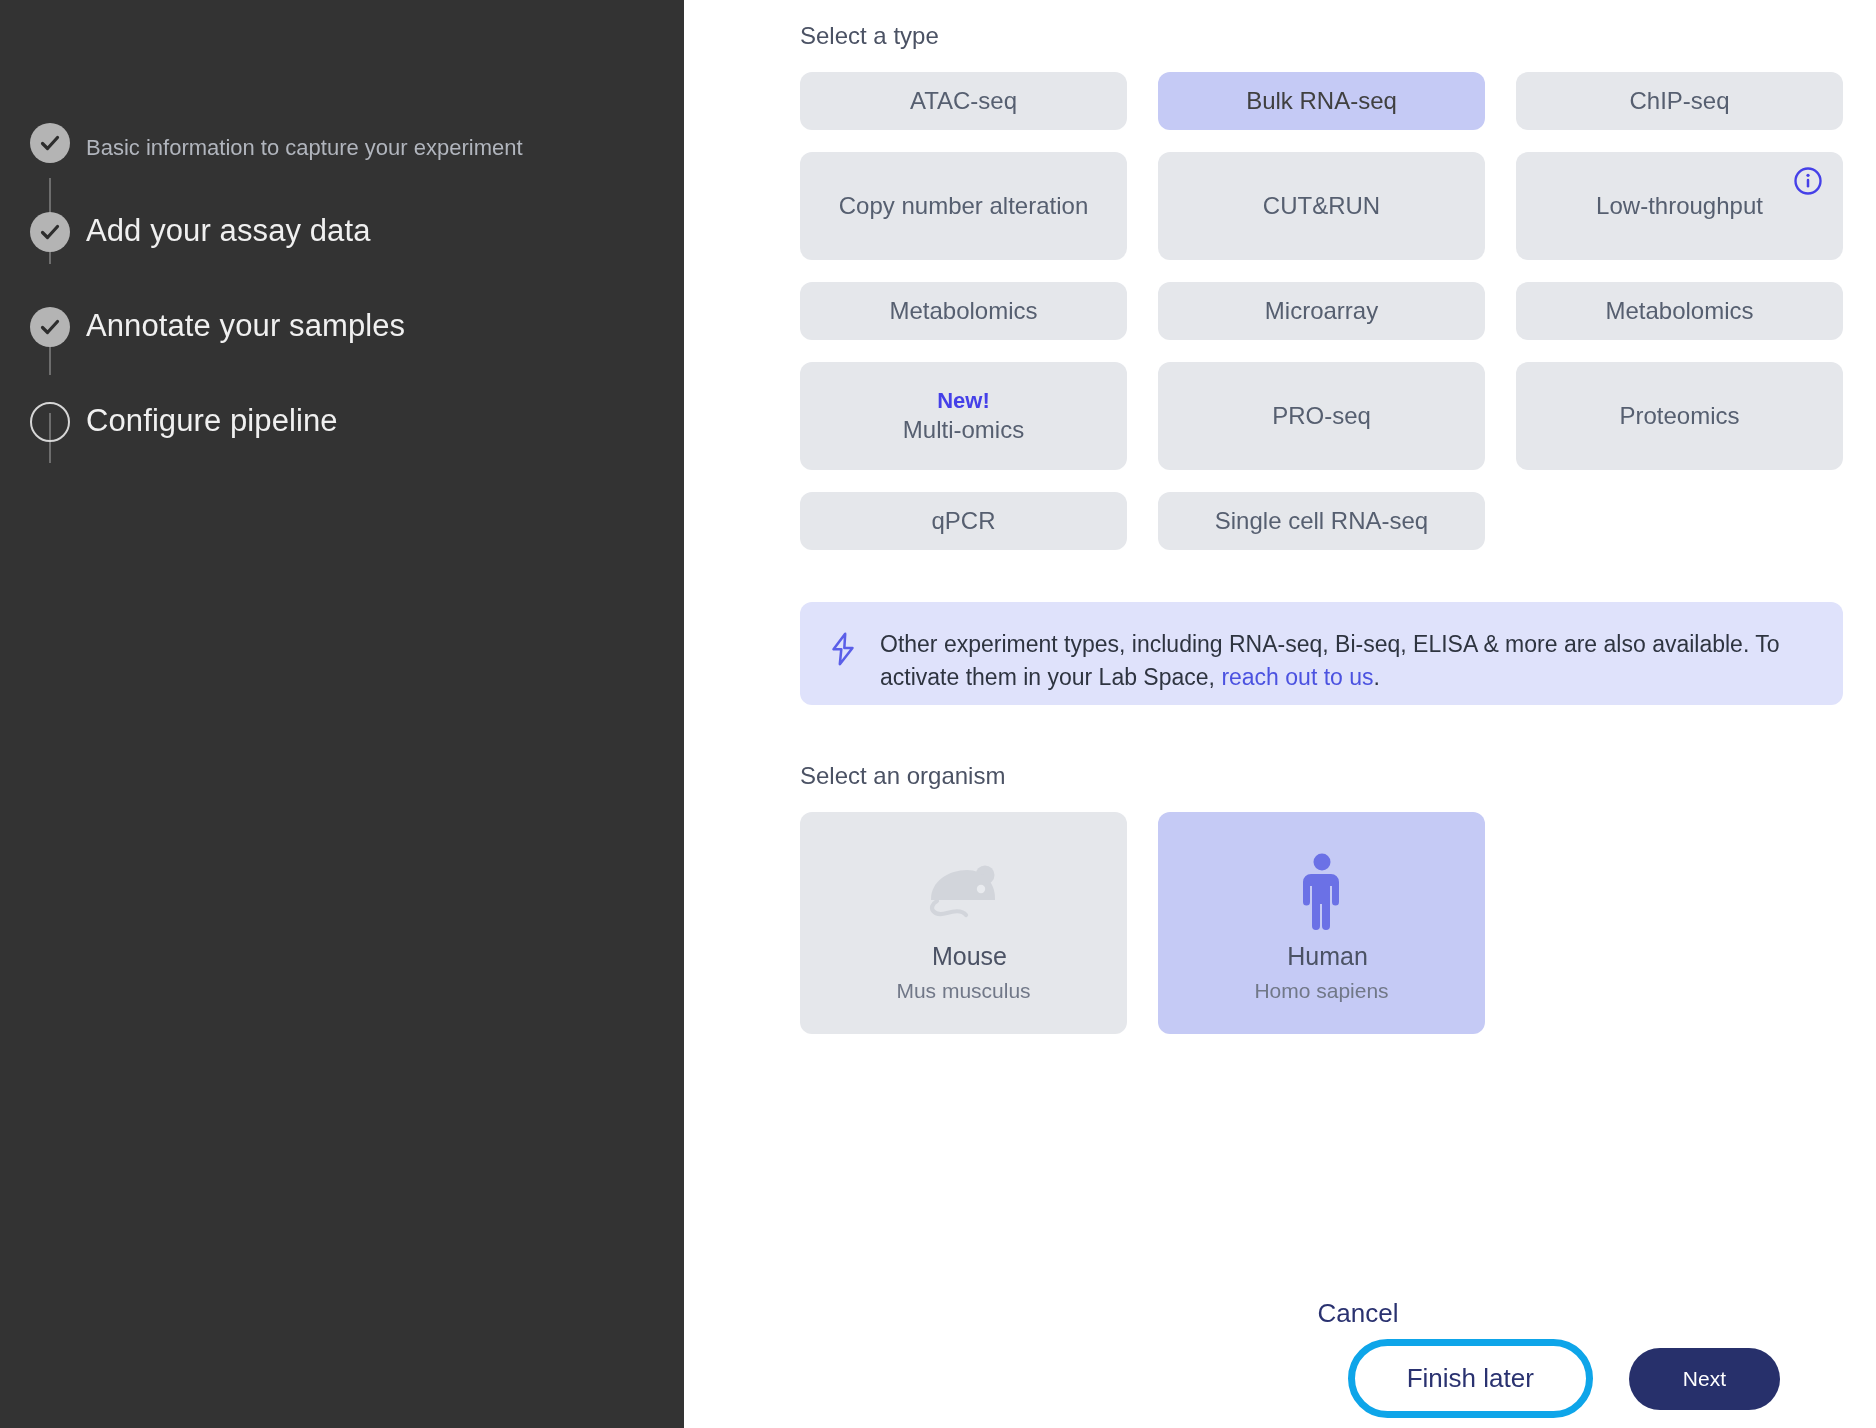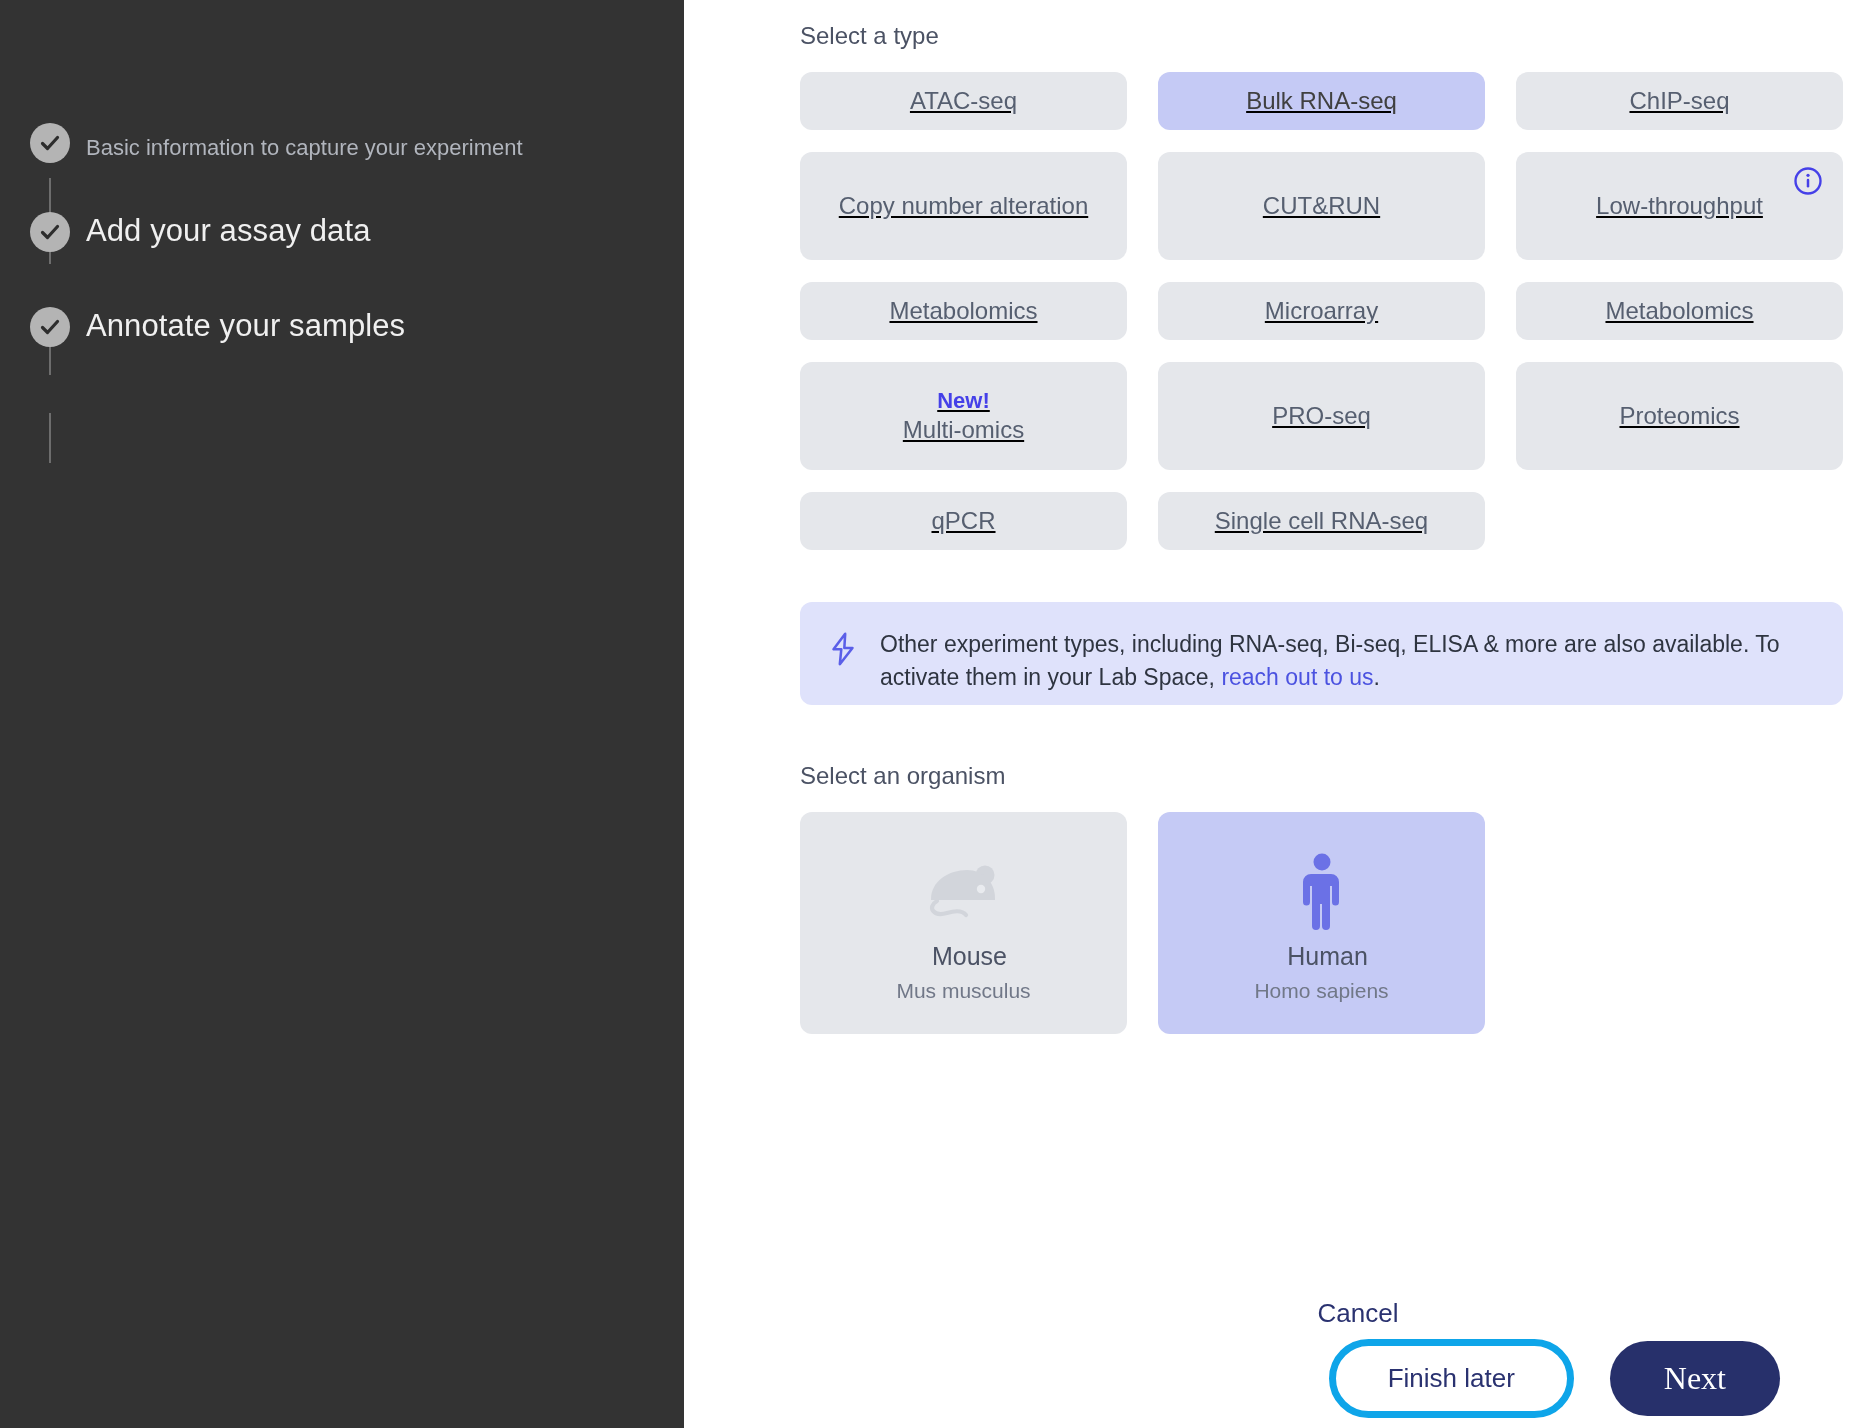--- a/index.html
+++ b/index.html
@@ -126,21 +126,20 @@
     margin-top: 22px;
     margin-bottom: 22px;
   }
 
   
   .type-grid {
     display: grid;
     grid-template-columns: repeat(3, 327px);
     column-gap: 31px;
     row-gap: 22px;
-    text-decoration: underline;
   }
 
   .type-card {
     background: #e5e7eb;
     border-radius: 12px;
     height: 58px;
     display: flex;
     align-items: center;
     justify-content: center;
     position: relative;
@@ -285,22 +284,22 @@
     font-size: 26px;
     color: #2a3270;
     background: #ffffff;
     border: 7px solid #0ea5e9;
     border-radius: 40px;
     padding: 17px 52px;
     cursor: pointer;
   }
 
   .btn-next {
-    font-family: Liberation Serif, serif;
-    font-size: 32px;
+    font-family: Liberation Sans, sans-serif;
+    font-size: 21px;
     color: #ffffff;
     background: #27306b;
     border: none;
     border-radius: 40px;
     padding: 19px 54px;
     cursor: pointer;
   }
 </style>
 </head>
 <body>
@@ -352,20 +351,28 @@
             </svg>
           </div>
         </div>
         <div class="step-body">
           <div class="step-title">Annotate your samples</div>
         </div>
       </div>
 
       <div class="gap-after-3"></div>
 
+      <div class="step">
+        <div class="step-marker">
+          <div class="circle-todo"></div>
+        </div>
+        <div class="step-body">
+          <div class="step-title">Configure pipeline</div>
+        </div>
+      </div>
 
     </div>
   </aside>
 
   <main class="main">
     <div class="content">
 
       <div class="section-label">Select a type</div>
 
       <div class="type-grid">

